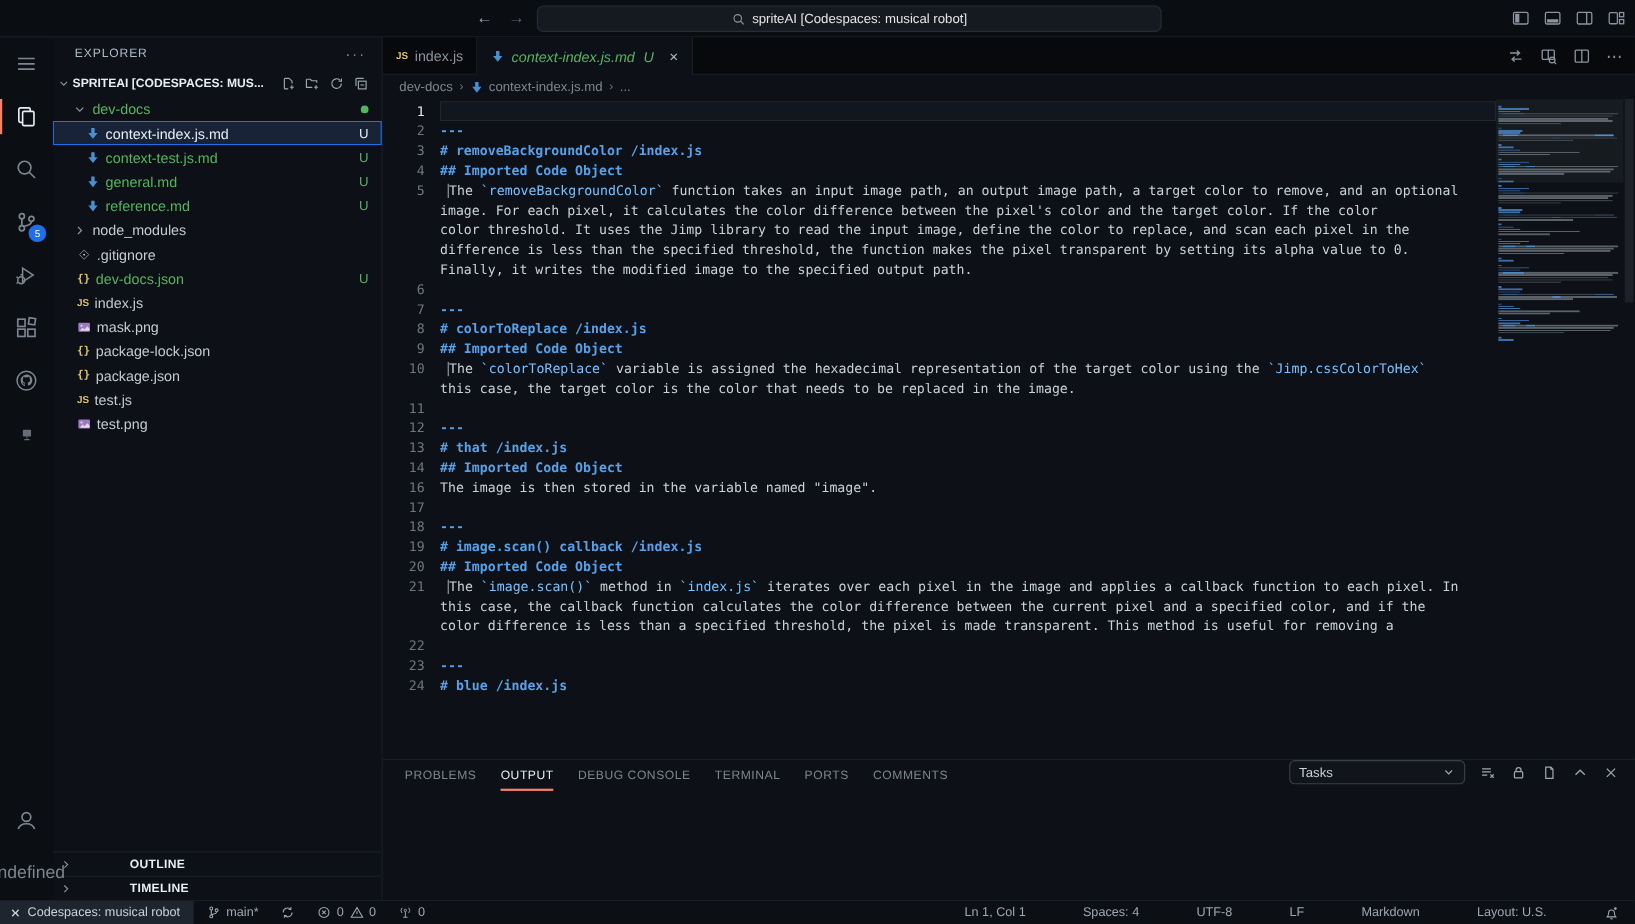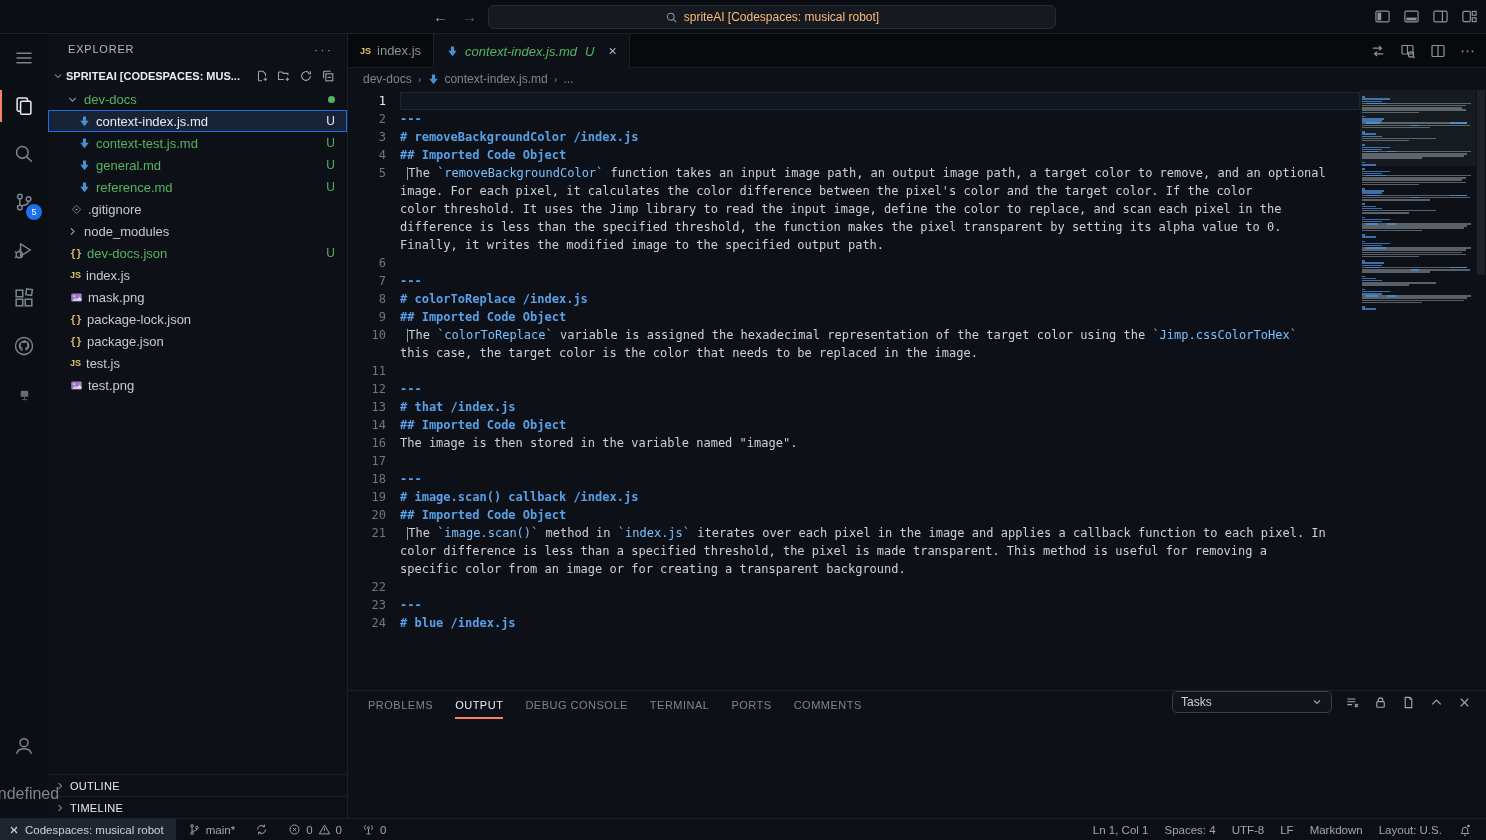--- a/index.html
+++ b/index.html
@@ -7,21 +7,21 @@
   body { background:#0d1117; font-family:"Liberation Sans", sans-serif; color:#c9d1d9; }
 
   
   .titlebar { height:34px; background:#0a0d12; border-bottom:1px solid #1b2128;
               position:relative; display:flex; align-items:center; }
   .nav-arrows { position:absolute; left:433px; display:flex; gap:14px; font-size:15px; color:#9da7b1; }
   .nav-arrows .dim { color:#5a626b; }
   .cmd-center { position:absolute; left:488px; width:568px; height:24px; top:5px;
                 background:#151a21; border:1px solid #272d36; border-radius:6px;
                 display:flex; align-items:center; justify-content:center; gap:6px;
-                color:#fdba74; font-size:12px; }
+                color:#e5e5e5; font-size:12px; }
   .tb-actions { position:absolute; right:8px; display:flex; gap:12px; align-items:center; }
   .ic { display:inline-flex; align-items:center; justify-content:center; }
   .ic svg { display:block; }
 
   
   .main { height:784px; display:flex; }
 
   .activitybar { width:48px; background:#0b0e13; display:flex; flex-direction:column; align-items:stretch; }
   .act-item { height:48px; display:flex; align-items:center; justify-content:center;
               color:#7d8590; position:relative; cursor:pointer; }
@@ -41,21 +41,21 @@
   .sec-actions { margin-left:auto; display:flex; gap:8px; color:#9da7b1; }
   .tree { }
   .trow { height:22px; display:flex; align-items:center; padding-right:12px; cursor:pointer; position:relative; }
   .trow .lbl { margin-left:5px; white-space:nowrap; }
   .trow .badge { margin-left:auto; font-size:12px; }
   .trow.selected { background:#182338; box-shadow:inset 0 0 0 1px #1f6feb; }
   .c-green { color:#55b45f; } .c-def { color:#c3cad2; } .c-white { color:#e6edf3; }
   .dot { margin-left:auto; width:7px; height:7px; border-radius:50%; background:#55b45f; }
   .sb-fill { flex:1; }
   .sb-panelrow { height:22px; border-top:1px solid #1b2128; display:flex; align-items:center; padding-left:6px; gap:4px; }
-  .sb-panelrow .plbl { font-weight:normal; font-size:11px; color:#e6edf3; letter-spacing:.3px; }
+  .sb-panelrow .plbl { font-weight:bold; font-size:11px; color:#e6edf3; letter-spacing:.3px;margin-left:48px; }
   .chev { color:#8b949e; }
 
   
   .editorgroup { flex:1; min-width:0; display:flex; flex-direction:column; }
   .tabbar { height:34px; background:#07090d; display:flex; border-bottom:1px solid #1b2128; position:relative; }
   .tab { display:flex; align-items:center; gap:6px; padding:0 12px; font-size:13px; color:#8b949e;
          border-right:1px solid #1b2128; cursor:pointer; }
   .tab.active { background:#0d1117; color:#55b45f; margin-bottom:-1px; font-style:italic; }
   .tab .dirty { font-style:italic; margin-left:2px; }
   .tab .close { margin-left:8px; color:#aeb7c0; font-size:14px; font-style:normal; }
@@ -92,21 +92,21 @@
   .tasks-select { width:160px; height:22px; border:1px solid #3a4047; border-radius:5px; background:#11151b;
                   display:flex; align-items:center; padding:0 8px; gap:6px; font-size:12px; color:#c9d1d9; cursor:pointer; }
   .tasks-select .tchev { margin-left:auto; color:#9da7b1; }
   .panel-body { flex:1; }
 
   
   .statusbar { height:22px; background:#0c0f14; border-top:1px solid #1b2128; display:flex; align-items:center;
                font-size:11.5px; color:#9da7b1; }
   .st-item { display:flex; align-items:center; gap:5px; padding:0 8px; height:22px; cursor:pointer; }
   .st-item.hl { background:#1e252e; padding:0 12px 0 8px; color:#c9d1d9; }
-  .st-right { margin-left:auto; display:flex; align-items:center; padding-right:6px; }
+  .st-right { margin-left:auto; display:flex; align-items:center; padding-right:6px;gap:36px; }
   .st-gap { width:4px; }
 </style>
 </head>
 <body>
 
 <div class="titlebar">
   <div class="nav-arrows">
     <span class="ic">←</span>
     <span class="ic dim">→</span>
   </div>
@@ -294,36 +294,36 @@
         </div>
         <div class="trow " style="padding-left:30px">
           <span class="ic">
             <svg width="13" height="13" viewBox="0 0 16 16">
               <path fill="#4790d2" d="M6.1 1.8h3.8v5.4h3.3L8 13.8 2.8 7.2h3.3z"></path>
             </svg>
           </span>
           <span class="lbl c-green">reference.md</span>
           <span class="badge c-green">U</span>
         </div>
+        <div class="trow " style="padding-left:18px">
+          <span class="ic">
+            <svg width="13" height="13" viewBox="0 0 16 16" fill="none" stroke="#8b949e" stroke-width="1.4">
+              <path d="M6 4l4 4-4 4"></path>
+            </svg>
+          </span>
+          <span class="lbl c-def">node_modules</span>
+        </div>
         <div class="trow " style="padding-left:22px">
           <span class="ic">
             <svg width="13" height="13" viewBox="0 0 16 16" fill="none" stroke="#7d8590" stroke-width="1.1">
               <path d="M8 2.8l5.2 5.2L8 13.2 2.8 8z"></path>
               <circle cx="8" cy="8" r="1" fill="currentColor" stroke="none"></circle>
             </svg>
           </span>
           <span class="lbl c-def">.gitignore</span>
-        </div>
-        <div class="trow " style="padding-left:18px">
-          <span class="ic">
-            <svg width="13" height="13" viewBox="0 0 16 16" fill="none" stroke="#8b949e" stroke-width="1.4">
-              <path d="M6 4l4 4-4 4"></path>
-            </svg>
-          </span>
-          <span class="lbl c-def">node_modules</span>
         </div>
         <div class="trow " style="padding-left:22px">
           <span class="ic">
             <span style="color:#e0c268;font-weight:bold;font-size:10px;font-family:'DejaVu Sans Mono',monospace;">{}</span>
           </span>
           <span class="lbl c-green">dev-docs.json</span>
           <span class="badge c-green">U</span>
         </div>
         <div class="trow " style="padding-left:22px">
           <span class="ic">
@@ -473,22 +473,22 @@
           <div class="row "><span class="num">11</span><span class="txt"></span></div>
           <div class="row "><span class="num">12</span><span class="txt"><span class="s-hr">---</span></span></div>
           <div class="row "><span class="num">13</span><span class="txt"><span class="s-h"># that /index.js</span></span></div>
           <div class="row "><span class="num">14</span><span class="txt"><span class="s-h">## Imported Code Object</span></span></div>
           <div class="row "><span class="num">16</span><span class="txt"><span class="s-p">The image is then stored in the variable named "image".</span></span></div>
           <div class="row "><span class="num">17</span><span class="txt"></span></div>
           <div class="row "><span class="num">18</span><span class="txt"><span class="s-hr">---</span></span></div>
           <div class="row "><span class="num">19</span><span class="txt"><span class="s-h"># image.scan() callback /index.js</span></span></div>
           <div class="row "><span class="num">20</span><span class="txt"><span class="s-h">## Imported Code Object</span></span></div>
           <div class="row "><span class="num">21</span><span class="txt"><span class="s-p"> </span><span class="s-g"></span><span class="s-p">The </span><span class="s-c">`image.scan()`</span><span class="s-p"> method in </span><span class="s-c">`index.js`</span><span class="s-p"> iterates over each pixel in the image and applies a callback function to each pixel. In</span></span></div>
+          <div class="row "><span class="num"></span><span class="txt"><span class="s-p">this case, the callback function calculates the color difference between the current pixel and a specified color, and if the</span></span></div>
           <div class="row "><span class="num"></span><span class="txt"><span class="s-p">color difference is less than a specified threshold, the pixel is made transparent. This method is useful for removing a</span></span></div>
-          <div class="row "><span class="num"></span><span class="txt"><span class="s-p">specific color from an image or for creating a transparent background.</span></span></div>
           <div class="row "><span class="num">22</span><span class="txt"></span></div>
           <div class="row "><span class="num">23</span><span class="txt"><span class="s-hr">---</span></span></div>
           <div class="row "><span class="num">24</span><span class="txt"><span class="s-h"># blue /index.js</span></span></div>
         </div>
       <div class="minimap" id="minimap">
         <div class="mm-viewport"></div>
       <div class="mm-row"></div>
           <div class="mm-row"><span style="width:2.55px;background:#3e6ea8"></span></div>
           <div class="mm-row"><span style="width:28.05px;background:#3e6ea8"></span></div>
           <div class="mm-row"><span style="width:19.55px;background:#3e6ea8"></span></div>

